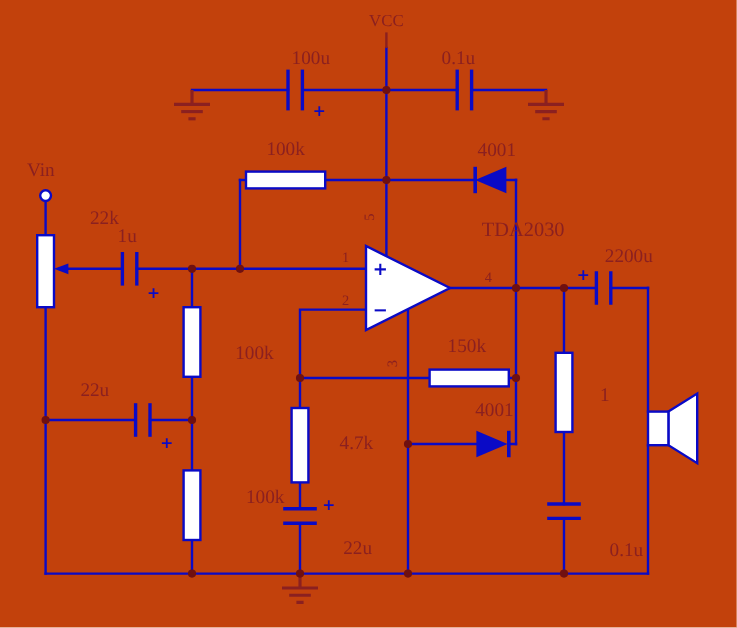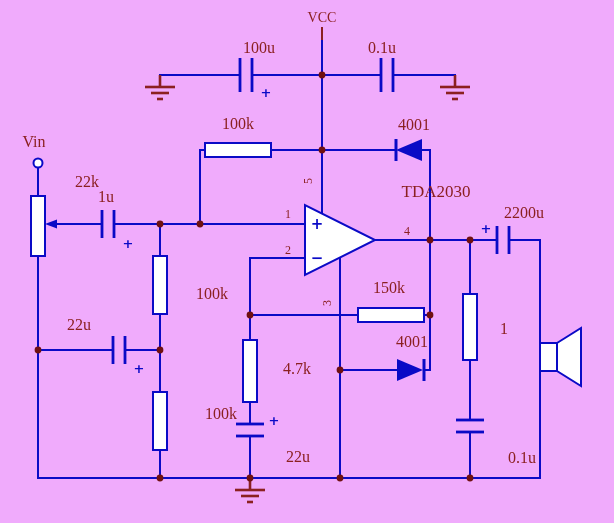--- a/index.html
+++ b/index.html
@@ -1,16 +1,16 @@
 <!DOCTYPE html>
 <html><head>
 <meta charset="utf-8">
 <style>
   html,body{margin:0;padding:0;background:#ffffff;}
-  .stage{width:614px;height:523px;position:relative;background:#f0abfc;overflow:hidden;}
+  .stage{width:614px;height:523px;position:relative;background:#c2410c;overflow:hidden;}
   svg{display:block;}
   .wire{stroke:#0a0ac6;stroke-width:2;fill:none;stroke-linecap:square;}
   .plate{stroke:#0a0ac6;stroke-width:2.8;fill:none;}
   .body{stroke:#0a0ac6;stroke-width:2;fill:#ffffff;}
   .diode-tri{fill:#0a0ac6;stroke:none;}
   .diode-bar{stroke:#0a0ac6;stroke-width:3;fill:none;}
   .gnd{stroke:#8b2020;stroke-width:2.6;fill:none;}
   .vccline{stroke:#8b2020;stroke-width:2;fill:none;}
   .dot{fill:#701010;stroke:none;}
   text{font-family:"Liberation Serif",serif;fill:#8b2020;text-anchor:middle;}

